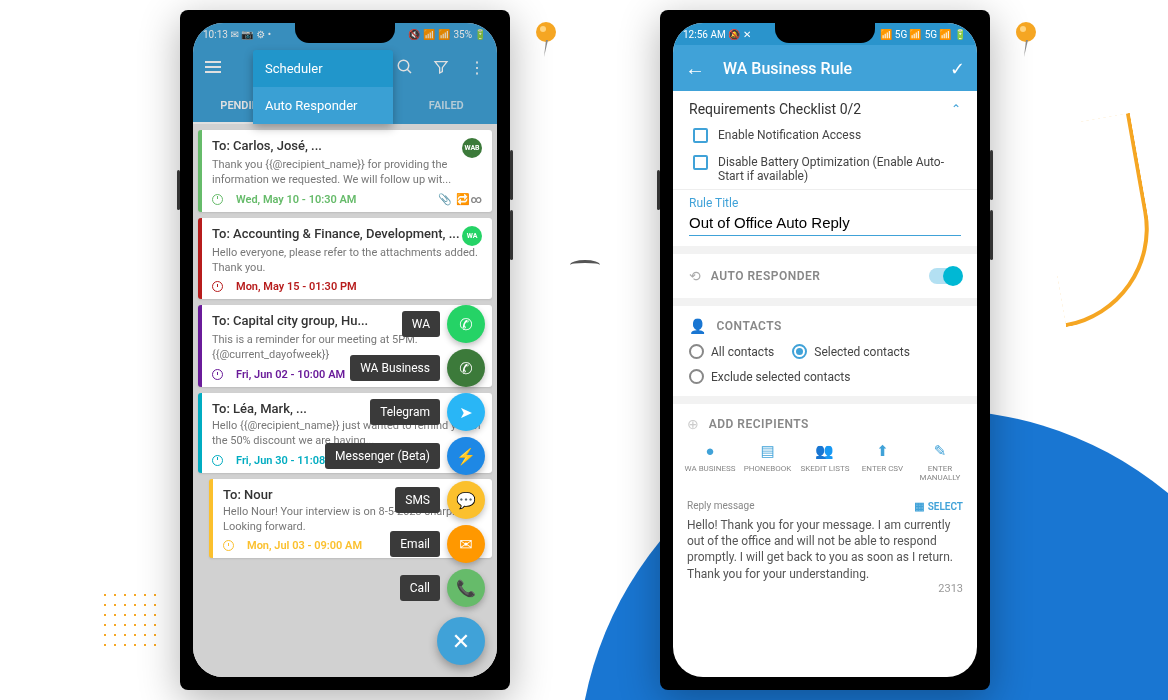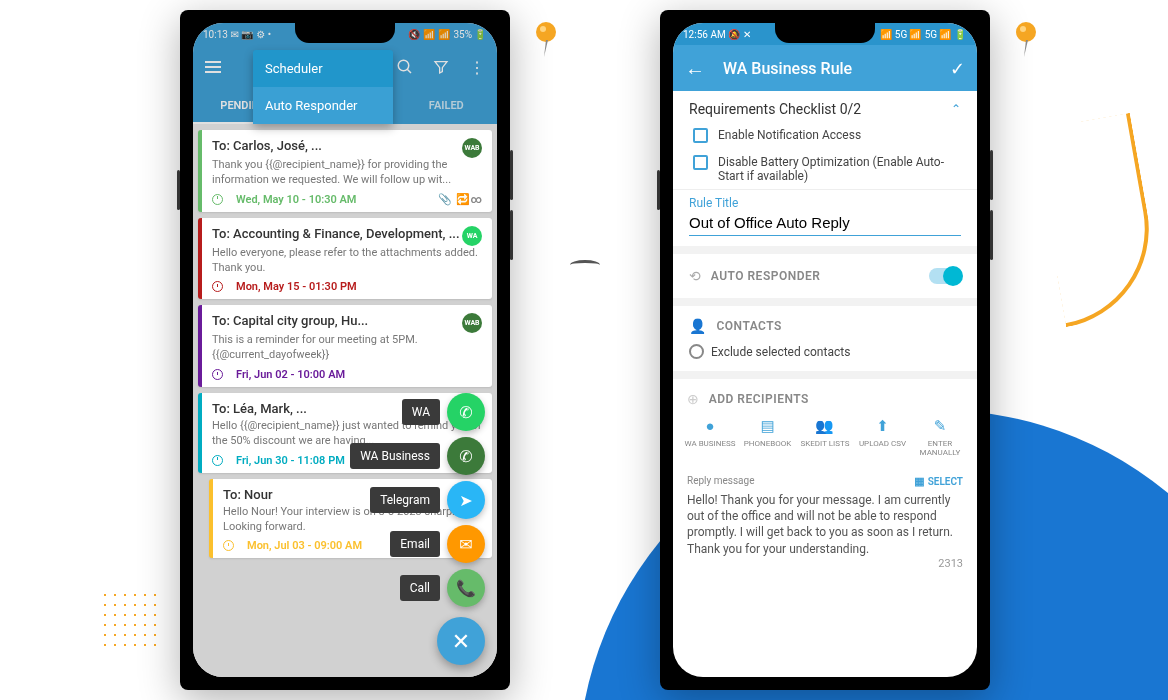--- a/index.html
+++ b/index.html
@@ -526,20 +526,32 @@
       <span>✆</span>
     </div>
         </div>
         <div class="fab-row">
     <div class="fab-label">Telegram</div>
     <div class="fab-btn" style="background:#29b6f6">
       <span>➤</span>
     </div>
         </div>
         <div class="fab-row">
+    <div class="fab-label">Messenger (Beta)</div>
+    <div class="fab-btn" style="background:#1e88e5">
+      <span>⚡</span>
+    </div>
+        </div>
+        <div class="fab-row">
+    <div class="fab-label">SMS</div>
+    <div class="fab-btn" style="background:#fbc02d">
+      <span>💬</span>
+    </div>
+        </div>
+        <div class="fab-row">
     <div class="fab-label">Email</div>
     <div class="fab-btn" style="background:#ff9800">
       <span>✉</span>
     </div>
         </div>
         <div class="fab-row">
     <div class="fab-label">Call</div>
     <div class="fab-btn" style="background:#66bb6a">
       <span>📞</span>
     </div>
@@ -597,20 +609,30 @@
     </div>
 
     <div class="contacts-sec">
       <div style="display:flex;align-items:center;gap:10px;">
         <span class="small-icon">👤</span>
         <span class="sec-title">CONTACTS</span>
       </div>
       <div class="radio-row">
         <div class="radio">
             <div class="radio-circle"></div>
+            <span>All contacts</span>
+          </div>
+        <div class="radio">
+            <div class="radio-circle sel"></div>
+            <span>Selected contacts</span>
+          </div>
+      </div>
+      <div class="radio-row">
+        <div class="radio">
+            <div class="radio-circle"></div>
             <span>Exclude selected contacts</span>
           </div>
       </div>
     </div>
 
     <div class="add-recip-sec">
       <div style="display:flex;align-items:center;gap:10px;padding-left:4px;">
         <span class="small-icon" style="color:#ccc;">⊕</span>
         <span class="sec-title">ADD RECIPIENTS</span>
       </div>
@@ -622,21 +644,21 @@
           <div class="recip-btn">
             <div class="ric">▤</div>
             <span>PHONEBOOK</span>
           </div>
           <div class="recip-btn">
             <div class="ric">👥</div>
             <span>SKEDIT LISTS</span>
           </div>
           <div class="recip-btn">
             <div class="ric">⬆</div>
-            <span>UPLOAD CSV</span>
+            <span>ENTER CSV</span>
           </div>
           <div class="recip-btn">
             <div class="ric">✎</div>
             <span>ENTER MANUALLY</span>
           </div>
         </div>
     </div>
 
     <div class="reply-sec">
       <div class="reply-head">

